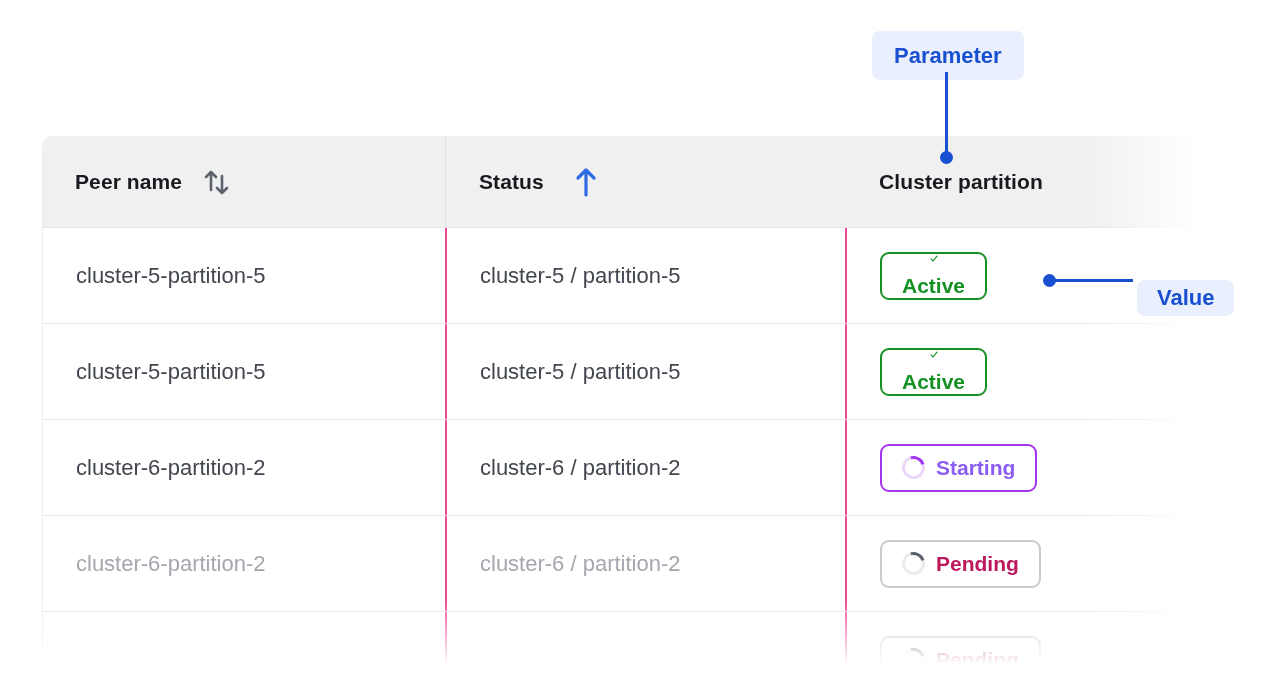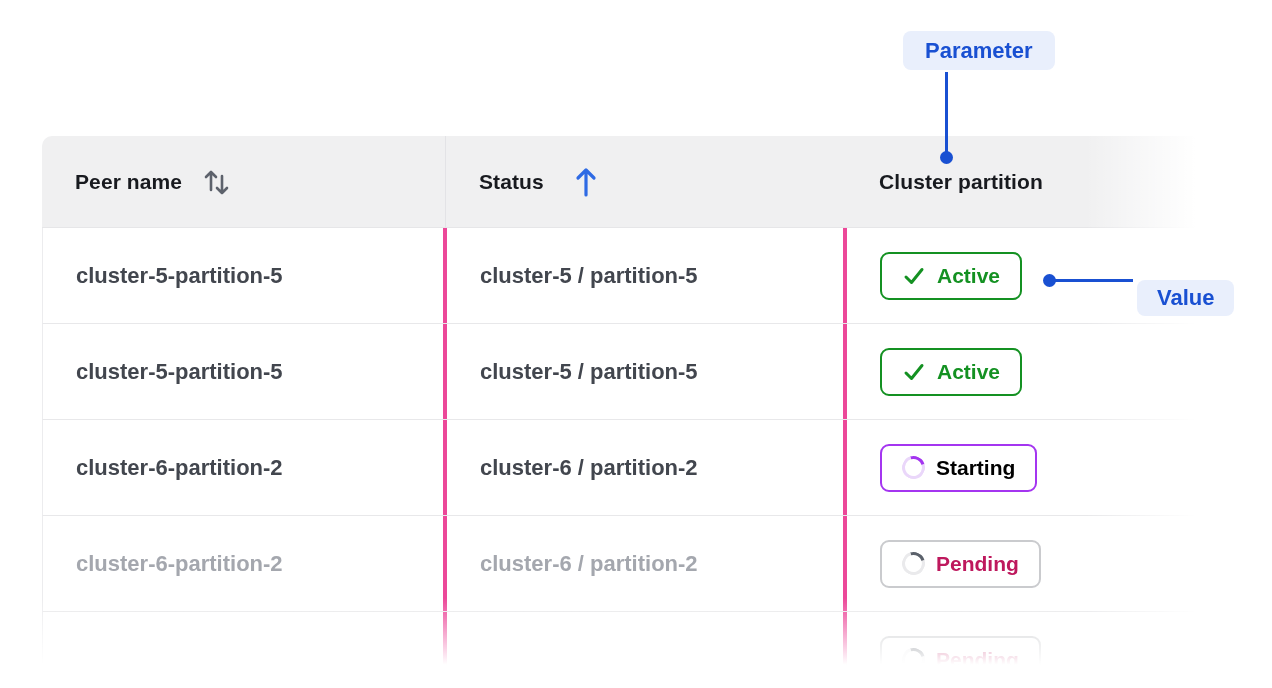--- a/index.html
+++ b/index.html
@@ -30,35 +30,35 @@
     display: grid; grid-template-columns: 404px 400px 1fr;
     height: 96px; background: #fff;
     border-bottom: 1px solid #e8e8ea;
     border-left: 1px solid #ececee;
   }
   .td {
     display: flex; align-items: center;
     padding-left: 33px;
     font-size: 22px; color: #42464e;
   }
-  .td.divider { border-right: 4px solid #ec4899; font-weight: bold; }
+  .td.divider { border-right: 2px solid #ec4899; }
   .tr.muted .td { color: #a4a7ae; }
 
   
   .badge {
     display: inline-flex; align-items: center; gap: 11px;
     height: 48px; padding: 0 20px;
     border: 2px solid; border-radius: 9px;
     font-size: 21px; font-weight: 600; background: #fff;
   }
   .badge .check-icon { display: none; }
   .badge .spinner { display: none; }
-  .badge.active { color: #149122; border-color: #149122; }
+  .badge.active { color: #149122; border-color: #149122; flex-direction: column; }
   .badge.active .check-icon { display: block; }
-  .badge.starting { color: #000000; border-color: #a435f0; }
+  .badge.starting { color: #8b5cf6; border-color: #a435f0; }
   .badge.starting .spinner { display: block; border-color: #ead7fa; border-top-color: #a435f0; }
   .badge.pending { color: #be185d; border-color: #cacbce; }
   .badge.pending .spinner { display: block; border-color: #eaeaec; border-top-color: #5b616b; }
   .spinner {
     width: 23px; height: 23px; border-radius: 50%;
     border: 3px solid; transform: rotate(28deg);
   }
 
   
   .fade-right {
@@ -73,21 +73,21 @@
   }
 
   
   .callout-pill {
     position: absolute; z-index: 20;
     display: flex; align-items: center; justify-content: center;
     background: #e9effc; color: #1950d2;
     font-size: 22px; font-weight: 600;
     border-radius: 8px; padding: 0 22px;
   }
-  #parameter-pill { left: 872px; top: 31px; height: 39px; margin-left: 31px; }
+  #parameter-pill { left: 872px; top: 31px; height: 49px; }
   #value-pill { left: 1137px; top: 280px; height: 36px; padding: 0 20px; }
   .connector-v {
     position: absolute; left: 945px; top: 72px; width: 3px; height: 84px;
     background: #1950d2; z-index: 20;
   }
   .connector-h {
     position: absolute; left: 1053px; top: 279px; width: 80px; height: 3px;
     background: #1950d2; z-index: 20;
   }
   .connector-dot {

